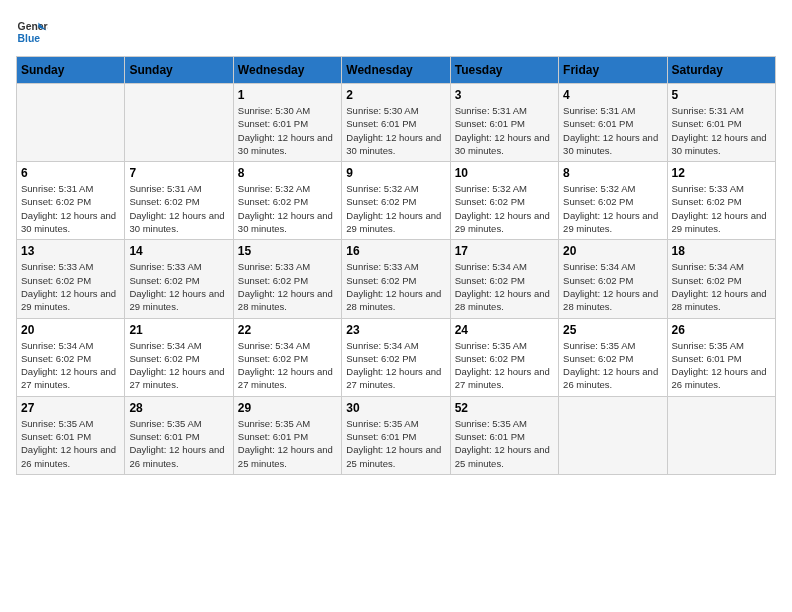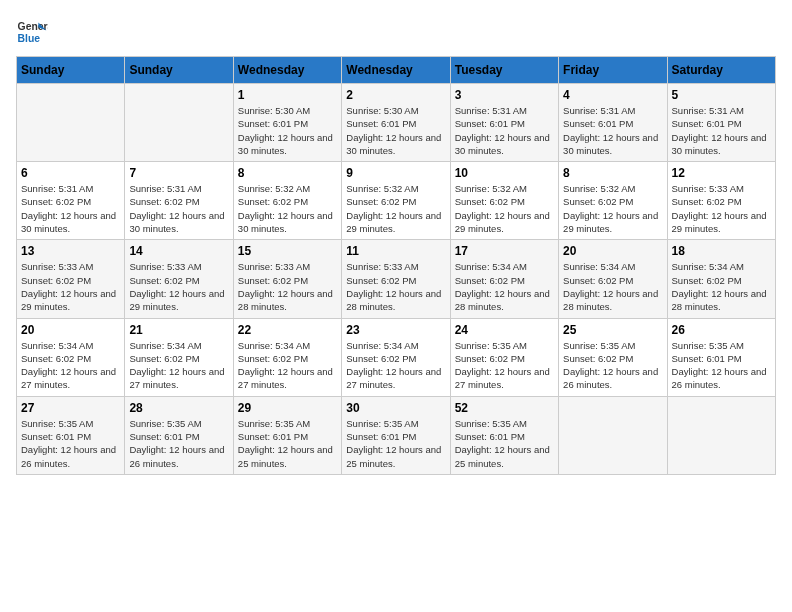--- a/index.html
+++ b/index.html
@@ -195,21 +195,21 @@
 Sunset: 6:02 PM
 Daylight: 12 hours and 29 minutes.</div>
         </td>
         <td>
           <span class="day-num">15</span>
           <div class="day-detail">Sunrise: 5:33 AM
 Sunset: 6:02 PM
 Daylight: 12 hours and 28 minutes.</div>
         </td>
         <td>
-          <span class="day-num">11</span>
+          <span class="day-num">16</span>
           <div class="day-detail">Sunrise: 5:33 AM
 Sunset: 6:02 PM
 Daylight: 12 hours and 28 minutes.</div>
         </td>
         <td>
           <span class="day-num">17</span>
           <div class="day-detail">Sunrise: 5:34 AM
 Sunset: 6:02 PM
 Daylight: 12 hours and 28 minutes.</div>
         </td>

